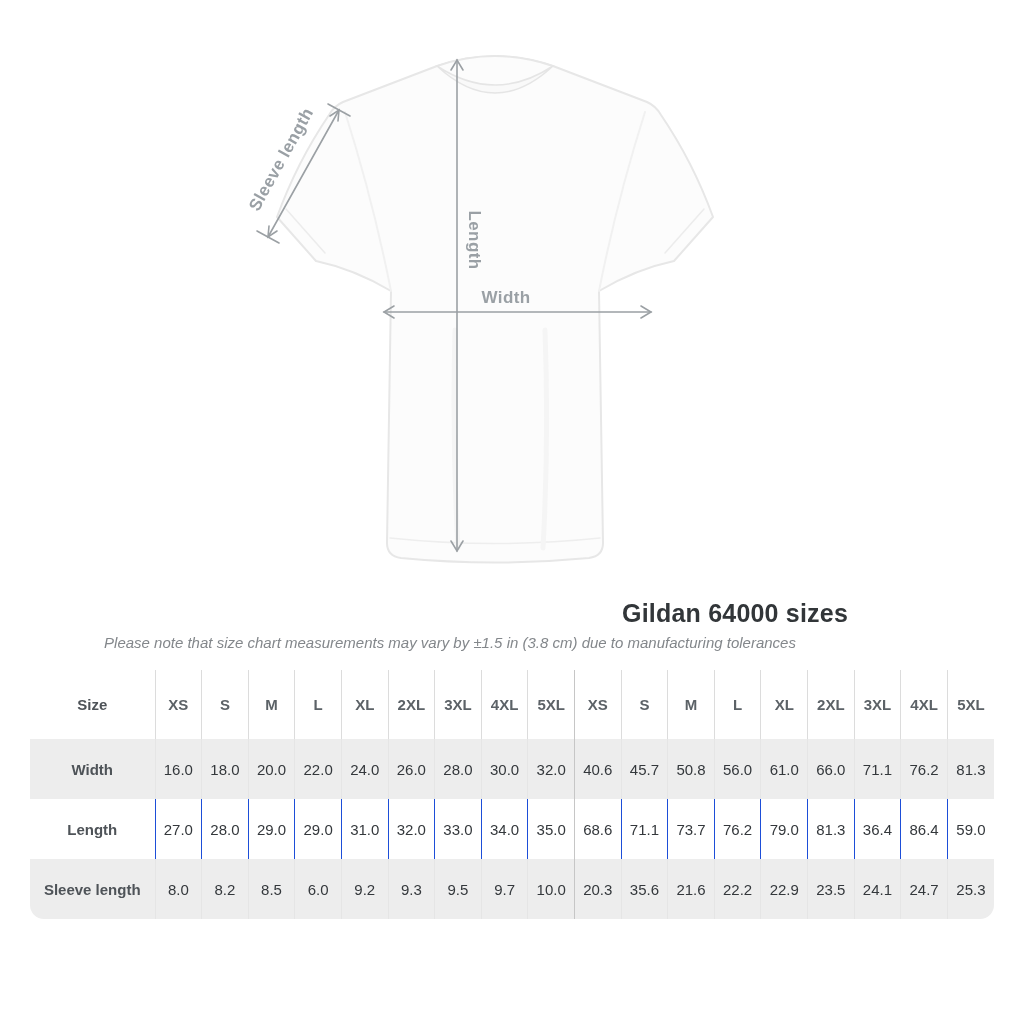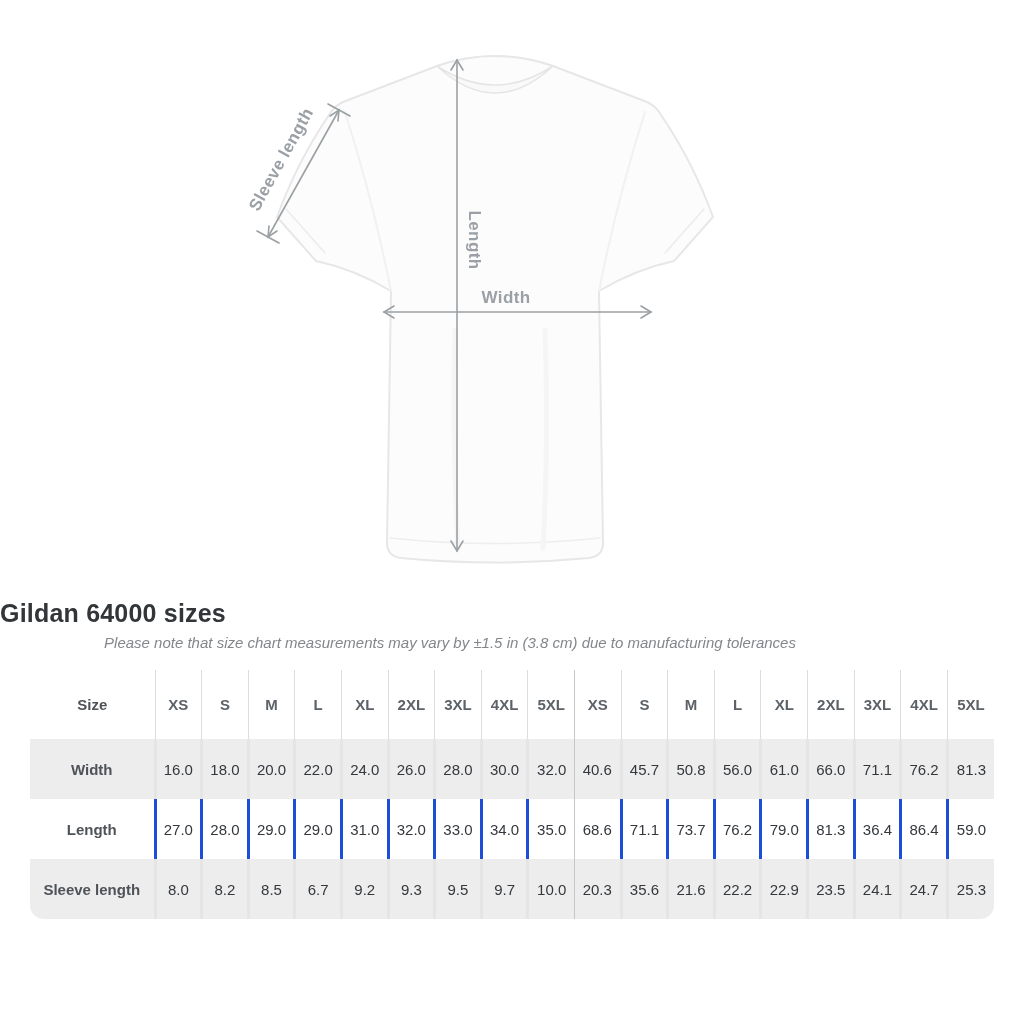--- a/index.html
+++ b/index.html
@@ -8,21 +8,21 @@
     font-family:"Liberation Sans",sans-serif;
   }
   
   .figure-svg{position:absolute;left:0;top:0;}
   .dim-label{
     font-family:"Liberation Sans",sans-serif;
     font-size:17px;font-weight:600;fill:#9aa0a5;letter-spacing:.4px;
   }
   
   .title{
-    position:absolute;top:599px;left:0;width:848px;text-align:left;
+    position:absolute;top:599px;left:0;width:848px;text-align:right;
     font-size:25px;font-weight:700;color:#323639;letter-spacing:.2px;
   }
   .note{
     position:absolute;top:634px;left:0;width:900px;text-align:center;
     font-size:15px;font-style:italic;color:#83878b;
   }
   
   .table-wrap{
     position:absolute;left:30px;top:670px;width:964px;
     border-radius:14px;overflow:hidden;background:#fff;
@@ -38,21 +38,21 @@
     height:69px;background:#ffffff;font-size:15px;font-weight:700;color:#5c6267;
     text-align:center;vertical-align:middle;padding:0;
   }
   .sizes-row th.rhead{color:#4e5358;}
   .sizes-row th + th{border-left:1px solid #dcdcdc;margin-left:13px;}
   tbody td,tbody th{
     height:60px;text-align:center;vertical-align:middle;font-size:15px;
     color:#34383c;font-weight:400;padding:0;
   }
   tbody th.rlabel{font-weight:700;color:#4e5358;}
-  tbody td{border-left:3px solid #1d4ed8;}
+  tbody td{border-left:1px solid #1d4ed8;}
   tbody tr.alt{background:#ededed;}
   tbody tr.alt td{border-left-color:#e5e5e5;}
   th.grp,td.grp{border-left:1px solid #c6c6c6 !important;}
 </style>
 </head>
 <body>
 
 <div class="stage">
 
   <svg class="figure-svg" width="1024" height="590" viewBox="0 0 1024 590">
@@ -179,21 +179,21 @@
           <td>81.3</td>
           <td>36.4</td>
           <td>86.4</td>
           <td>59.0</td>
         </tr>
         <tr class="alt">
           <th class="rlabel">Sleeve length</th>
           <td>8.0</td>
           <td>8.2</td>
           <td>8.5</td>
-          <td>6.7</td>
+          <td>6.0</td>
           <td>9.2</td>
           <td>9.3</td>
           <td>9.5</td>
           <td>9.7</td>
           <td>10.0</td>
           <td class="grp">20.3</td>
           <td>35.6</td>
           <td>21.6</td>
           <td>22.2</td>
           <td>22.9</td>

